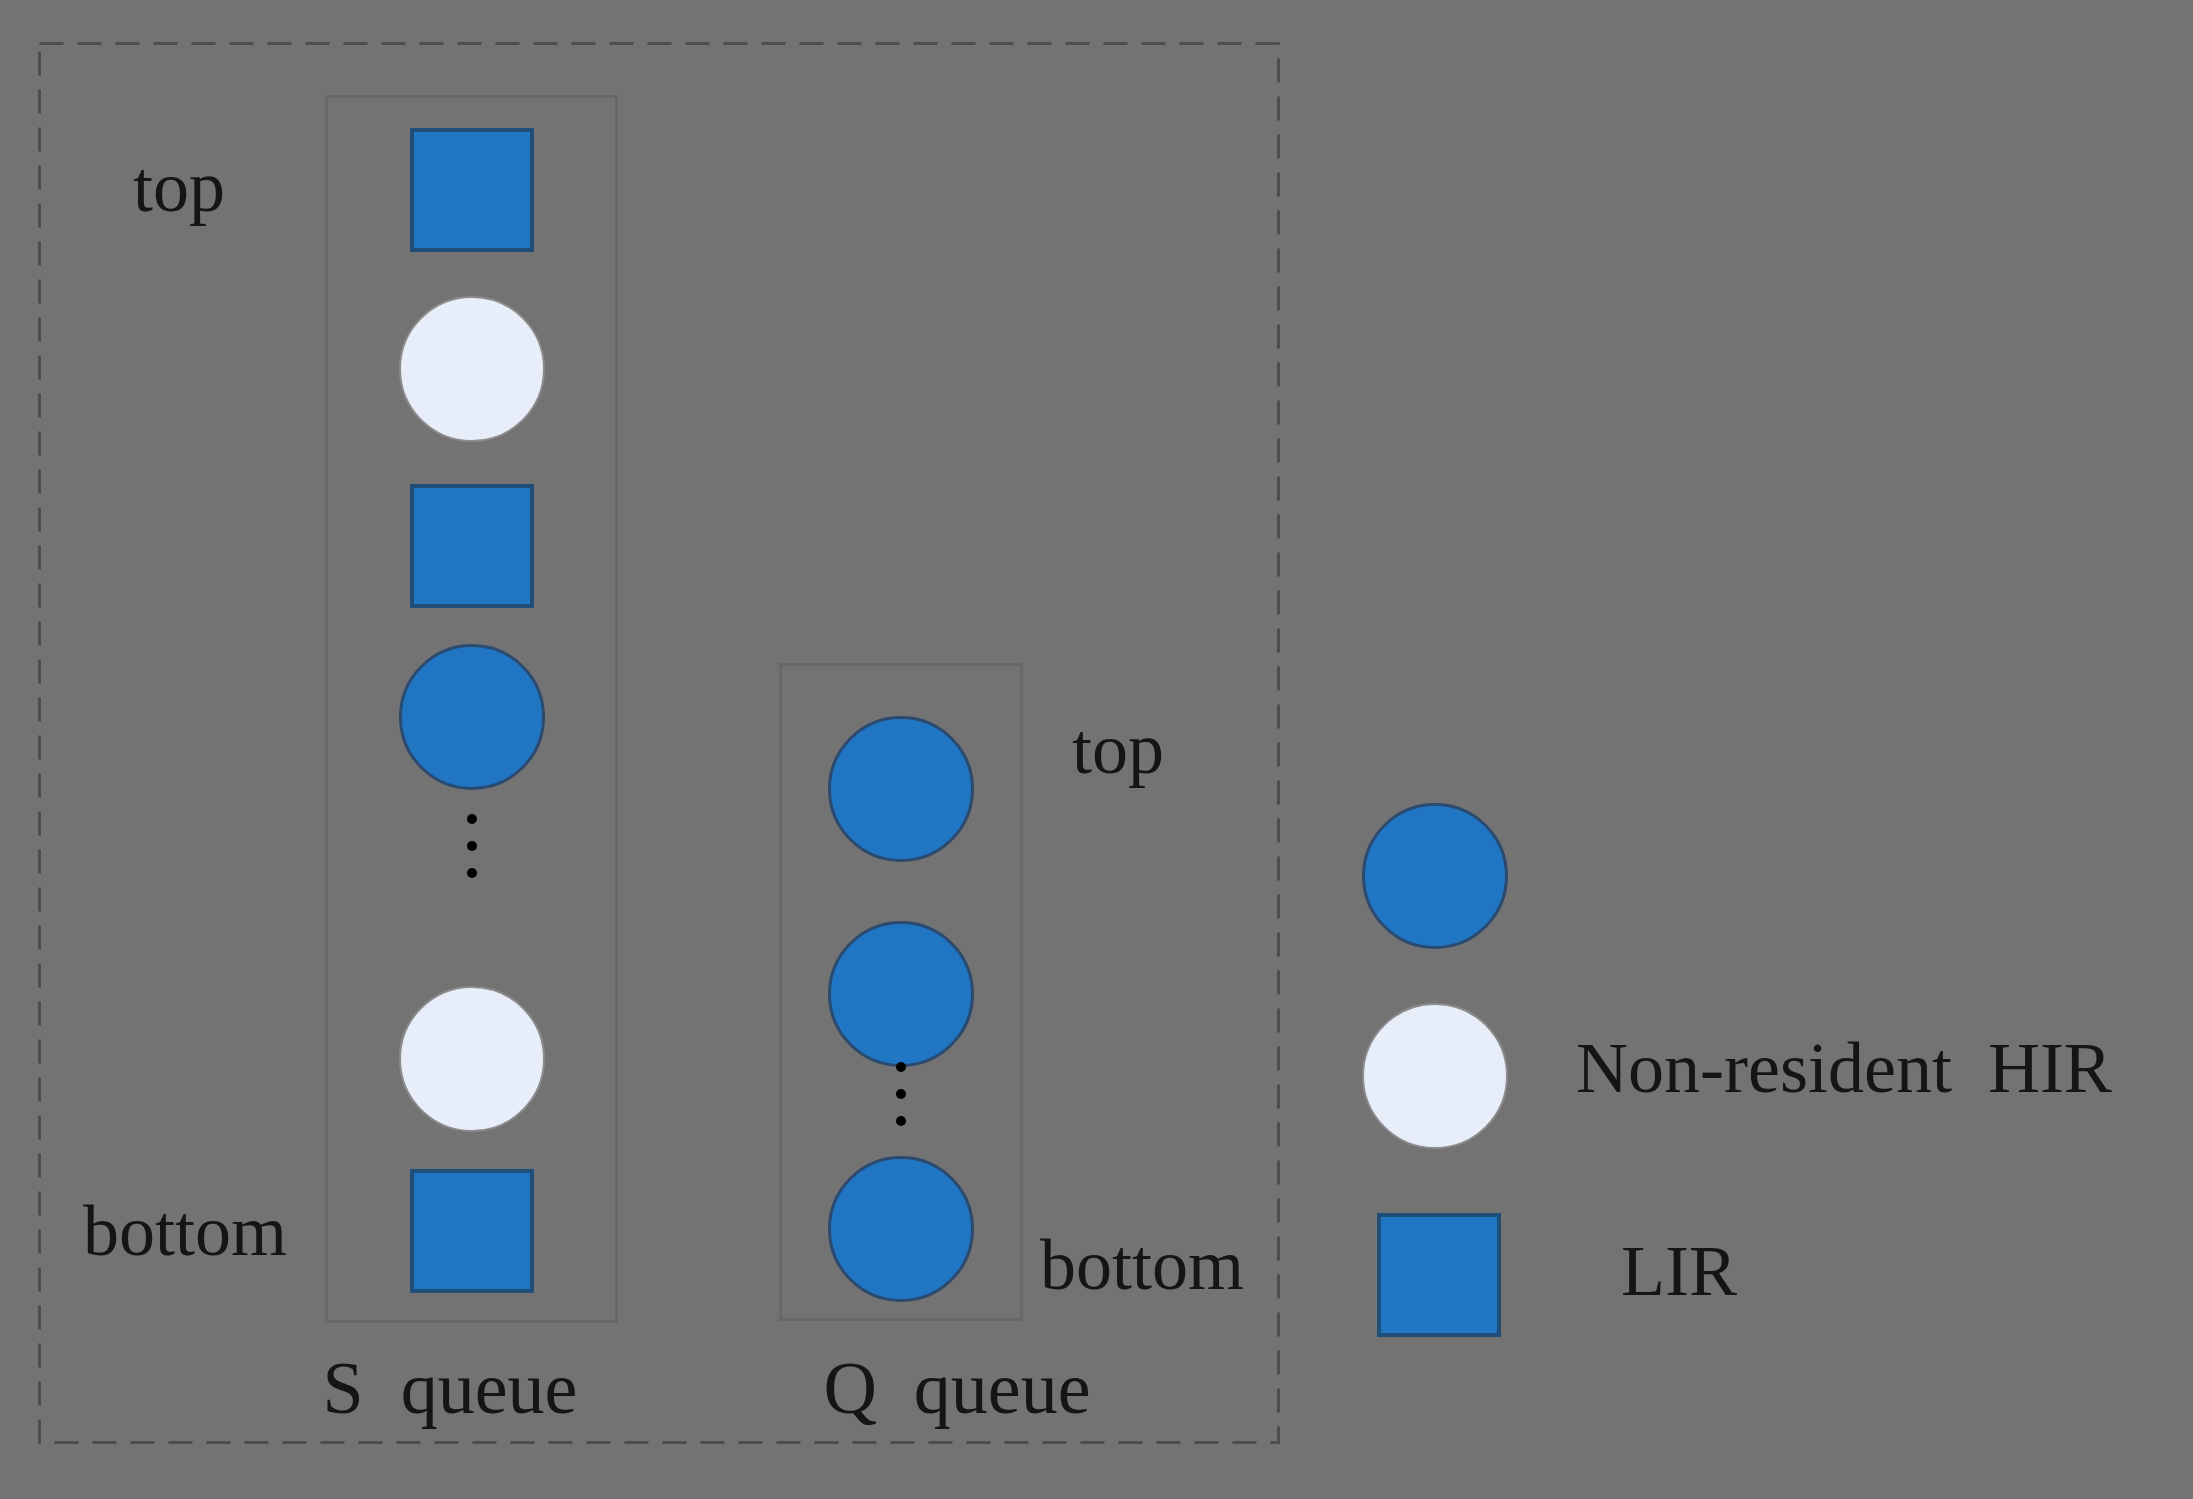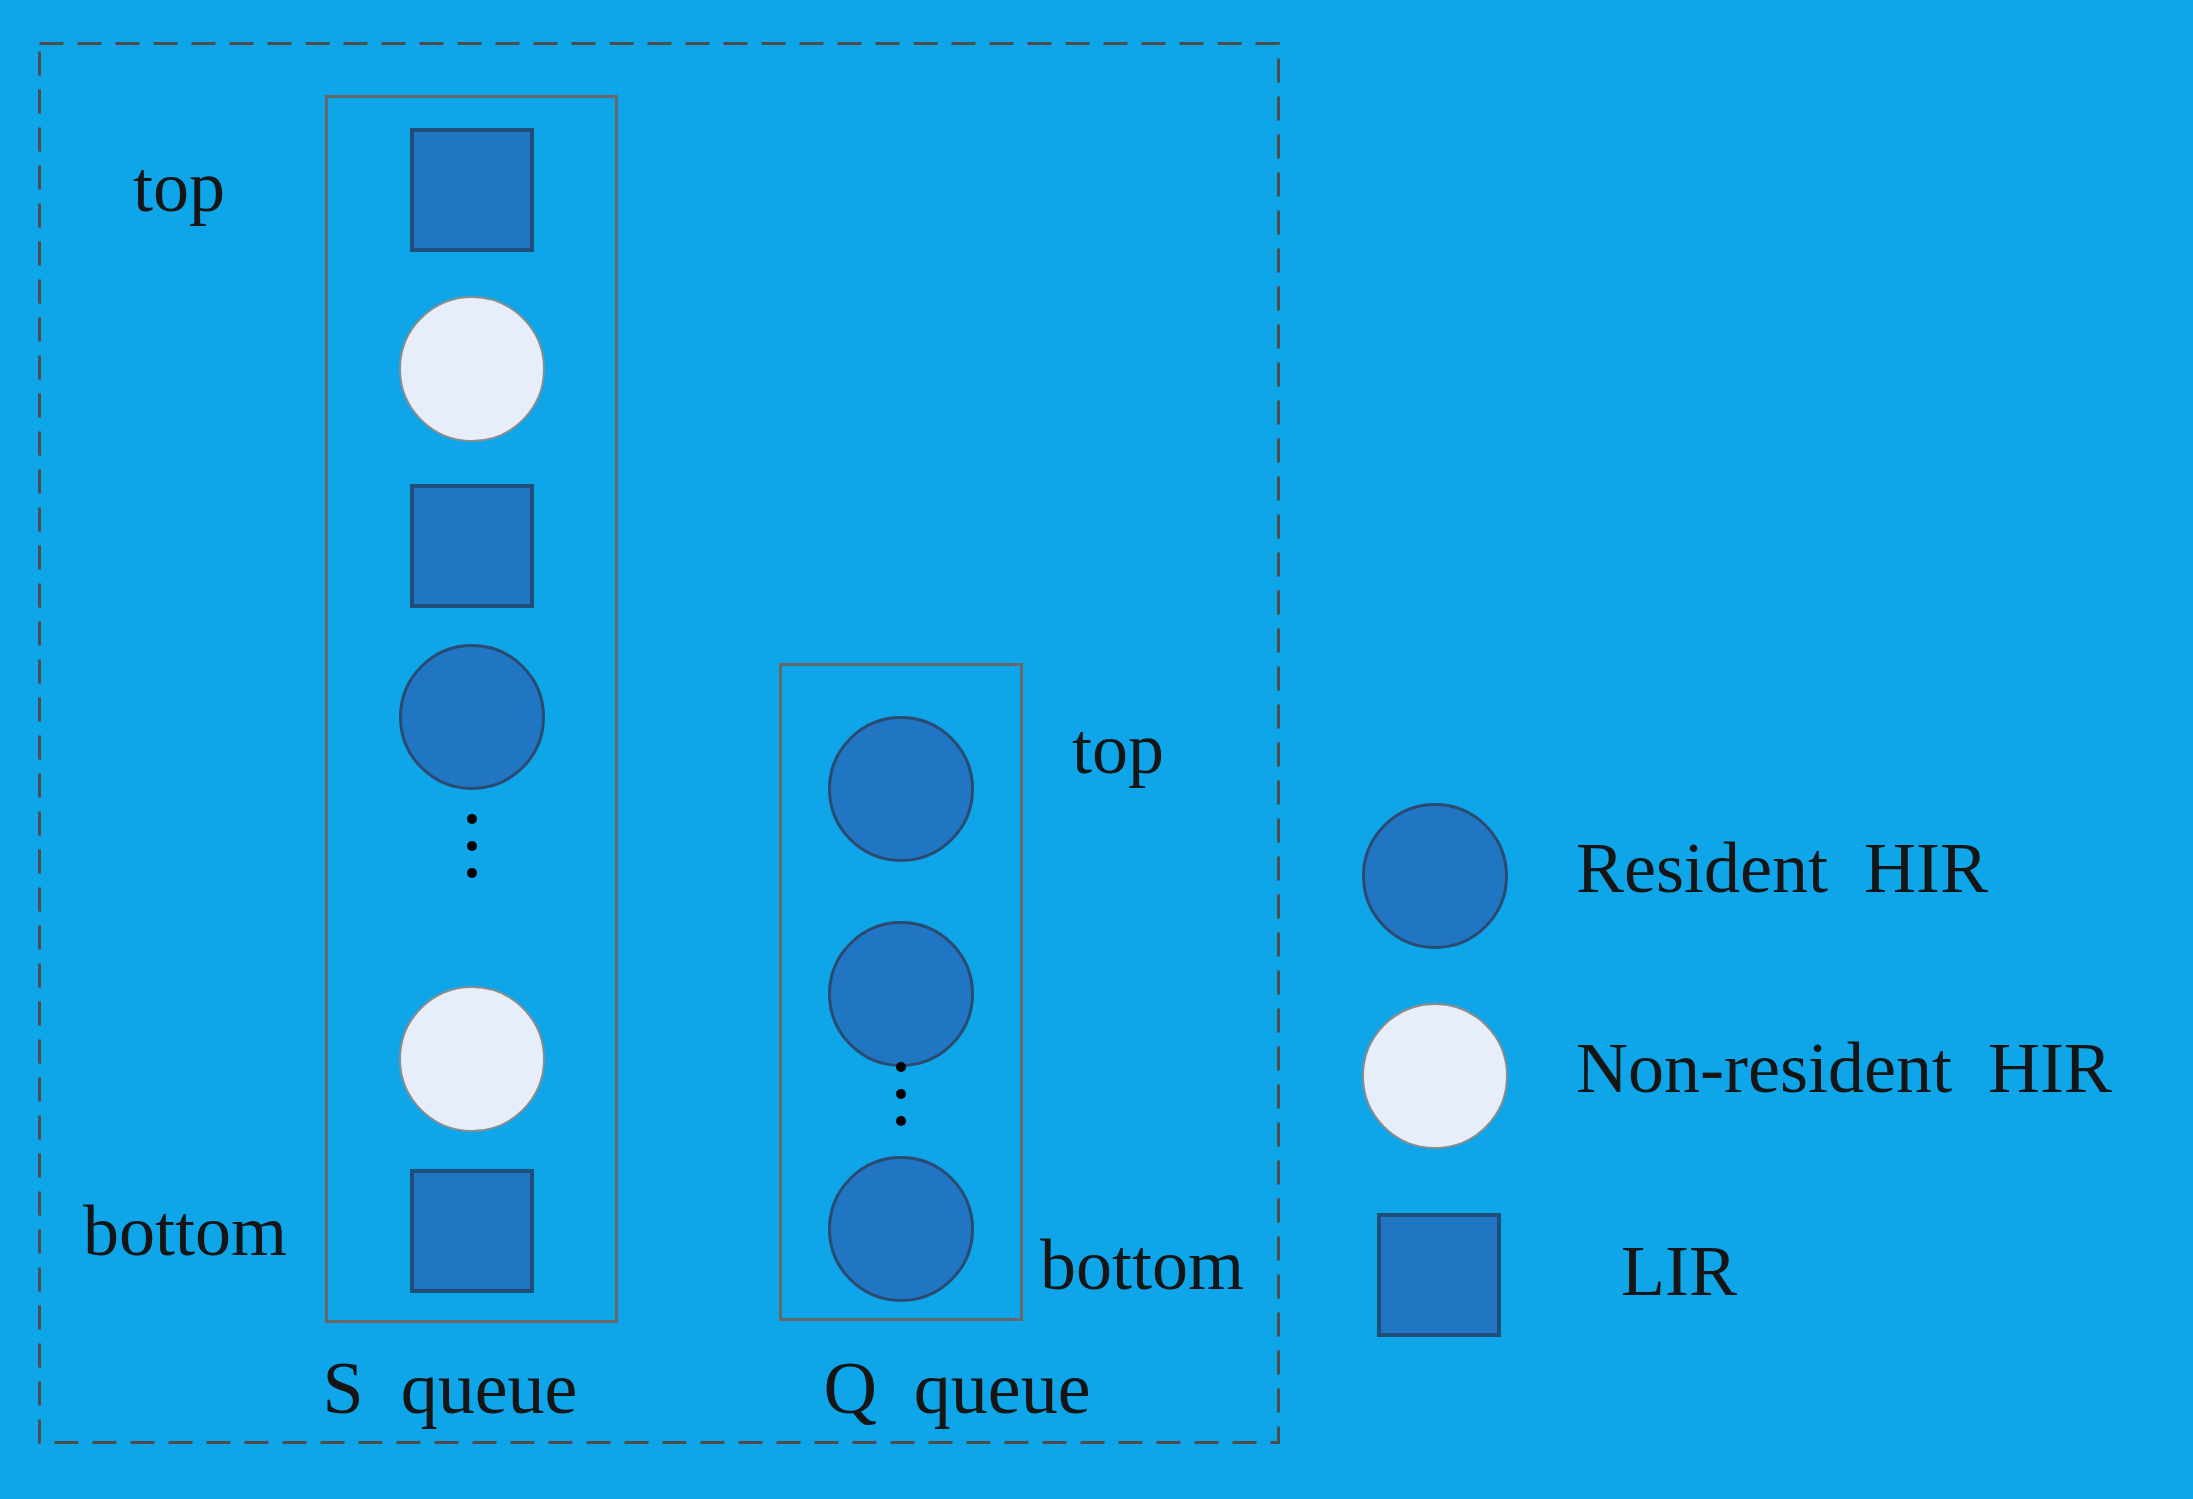--- a/index.html
+++ b/index.html
@@ -1,19 +1,19 @@
 <!DOCTYPE html>
 <html style="--lir-fill: #2176c4; --lir-border: #1f4e79; --hir-fill: #2176c4; --hir-border: #2b4a6f; --nonres-fill: #e8eef9; --nonres-border: #8c8c8c;"><head>
 <meta charset="utf-8">
 <style>
   html,body{margin:0;padding:0;background:#ffffff;}
   .canvas{
     position:relative;
     width:2193px;height:1499px;
-    background:#0ea5e9;
+    background:#737373;
     font-family:"Liberation Serif","DejaVu Serif",serif;
     color:#151515;
     overflow:hidden;
   }
   .dashed-svg{position:absolute;left:38px;top:42px;}
 
   
   .queue-box{
     position:absolute;
     border:3px solid #686868;
@@ -123,21 +123,20 @@
         <div class="dot"></div>
       </div>
       <div class="q-item shape-circle-blue"></div>
     </div>
   <div class="lbl q-top-lbl">top</div>
   <div class="lbl q-bottom-lbl">bottom</div>
   <div class="lbl queue-name q-queue-name">Q  queue</div>
 
   <div class="legend-row legend-row-1">
     <div class="shape-circle-blue"></div>
-    <div class="legend-label">Resident  HIR</div>
   </div>
   <div class="legend-row legend-row-2">
     <div class="shape-circle-light"></div>
     <div class="legend-label">Non-resident  HIR</div>
   </div>
   <div class="legend-row legend-row-3">
     <div class="shape-square"></div>
     <div class="legend-label">LIR</div>
   </div>
 

